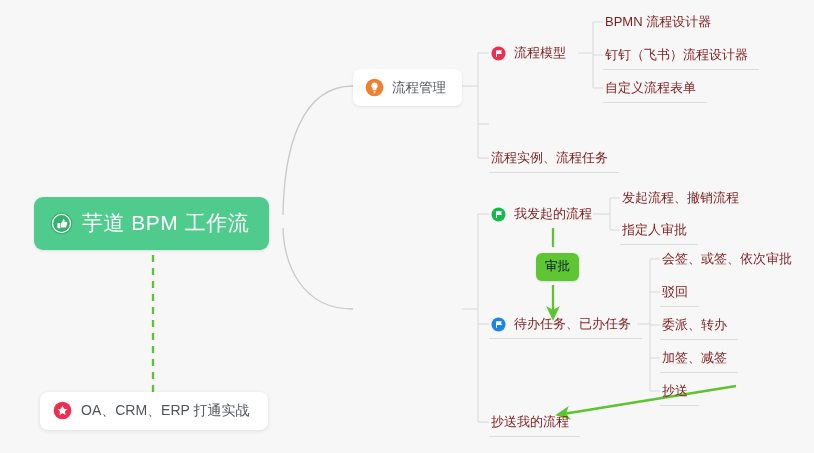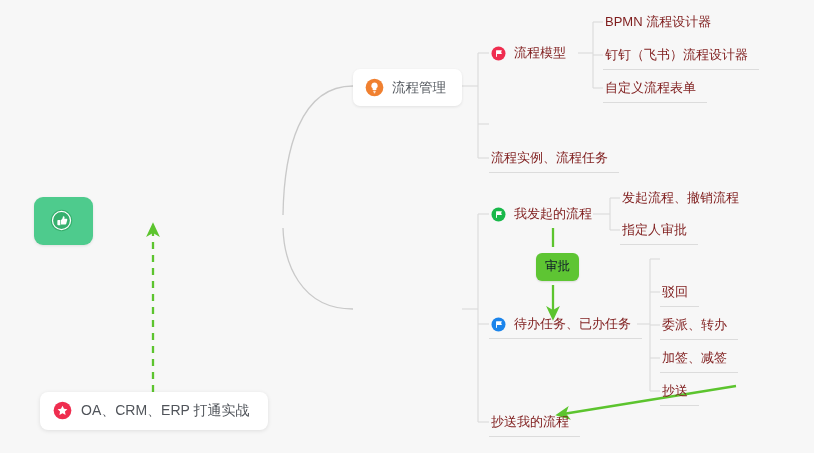--- a/index.html
+++ b/index.html
@@ -161,20 +161,21 @@
 
   <div class="node root-node" style="left:34px; top:197px;">
     <span class="icon">
       <svg width="23" height="23" viewBox="0 0 24 24">
         <circle cx="12" cy="12" r="11.2" fill="#36b06e"></circle>
         <circle cx="12" cy="12" r="9.4" fill="none" stroke="#ffffff" stroke-width="1.3"></circle>
         <path d="M9.3 11.6h1.5V17H8.4a.7.7 0 0 1-.7-.7v-4a.7.7 0 0 1 .7-.7h.9z" fill="#ffffff"></path>
         <path d="M11.5 11.4c.9-.6 1.6-1.6 1.8-2.6.1-.6.1-1.1.5-1.3.5-.2 1.1.1 1.3.6.2.6.1 1.4-.2 2.2h2.1c.7 0 1.2.6 1 1.3l-1 3.6c-.1.6-.7 1-1.3 1h-4.2v-4.8z" fill="#ffffff"></path>
       </svg>
     </span>
+    <span class="label">芋道 BPM 工作流</span>
   </div>
 
   <div class="node branch-node" style="left:353px; top:69px;">
     <span class="icon">
       <svg width="19" height="19" viewBox="0 0 24 24">
         <circle cx="12" cy="12" r="11.2" fill="#f08030"></circle>
         <path d="M12 5.6a4.1 4.1 0 0 0-2.4 7.4v1.4c0 .4.3.7.7.7h3.4c.4 0 .7-.3.7-.7V13A4.1 4.1 0 0 0 12 5.6z" fill="#ffffff"></path>
         <rect x="10.3" y="16" width="3.4" height="1.3" rx="0.6" fill="#ffffff"></rect>
         <rect x="10.8" y="18" width="2.4" height="1.2" rx="0.6" fill="#ffffff"></rect>
       </svg>
@@ -229,20 +230,23 @@
     <span class="icon">
       <svg width="15" height="15" viewBox="0 0 24 24">
         <circle cx="12" cy="12" r="11.2" fill="#1a84eb"></circle>
         <path d="M9.1 6.6h7.6c.5 0 .8.5.6.9l-1.2 2.2 1.2 2.2c.2.4-.1.9-.6.9H9.1V6.6z" fill="#ffffff"></path>
         <rect x="8" y="6.4" width="1.5" height="11.2" rx="0.7" fill="#ffffff"></rect>
       </svg>
     </span>
     <span class="label">待办任务、已办任务</span>
   </div>
 
+  <div class="node leaf-node no-rule" style="left:660px; top:247px;">
+    <span class="label">会签、或签、依次审批</span>
+  </div>
   <div class="node leaf-node" style="left:660px; top:280px;">
     <span class="label">驳回</span>
   </div>
   <div class="node leaf-node" style="left:660px; top:313px;">
     <span class="label">委派、转办</span>
   </div>
   <div class="node leaf-node" style="left:660px; top:346px;">
     <span class="label">加签、减签</span>
   </div>
   <div class="node leaf-node" style="left:660px; top:379px;">

